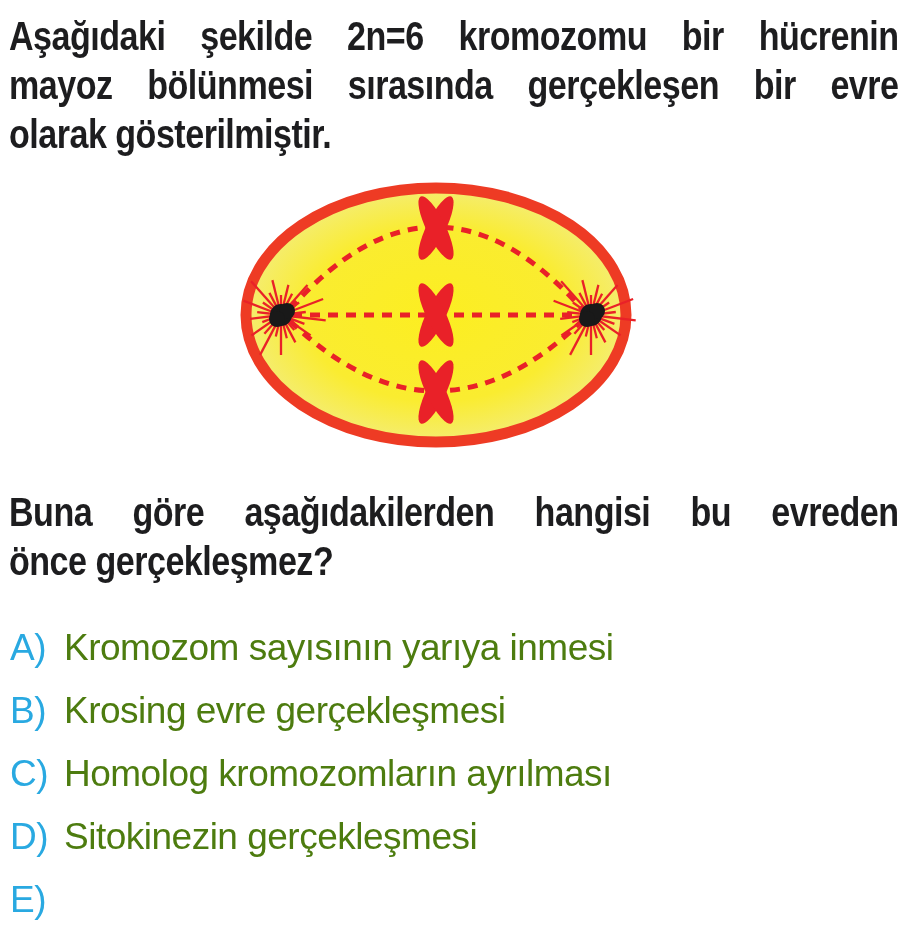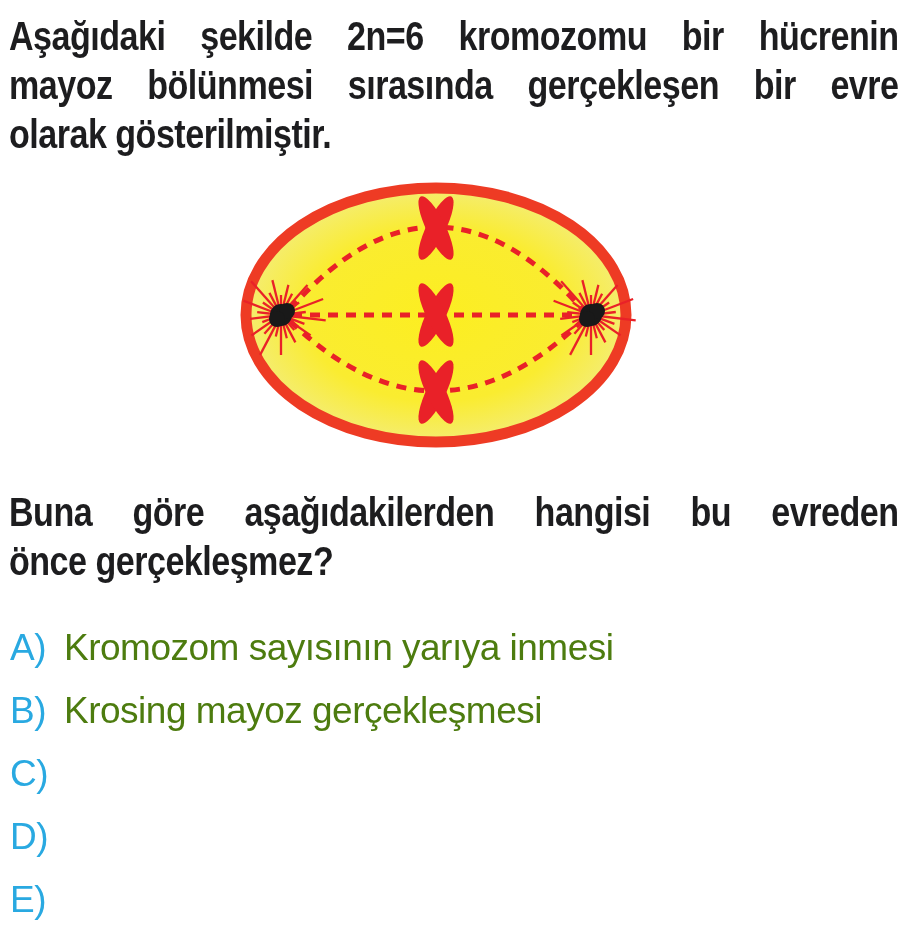--- a/index.html
+++ b/index.html
@@ -132,26 +132,28 @@
     <div class="lline">önce gerçekleşmez?</div>
   </div>
 
   <div class="options">
     <div class="option">
       <span class="letter">A)</span>
       <span class="text">Kromozom sayısının yarıya inmesi</span>
     </div>
     <div class="option">
       <span class="letter">B)</span>
-      <span class="text">Krosing mayoz gerçekleşmesi</span>
+      <span class="text">Krosing evre gerçekleşmesi</span>
     </div>
     <div class="option">
       <span class="letter">C)</span>
+      <span class="text">Homolog kromozomların ayrılması</span>
     </div>
     <div class="option">
       <span class="letter">D)</span>
+      <span class="text">Sitokinezin gerçekleşmesi</span>
     </div>
     <div class="option">
       <span class="letter">E)</span>
     </div>
   </div>
 
 </div>
 
 </body></html>

